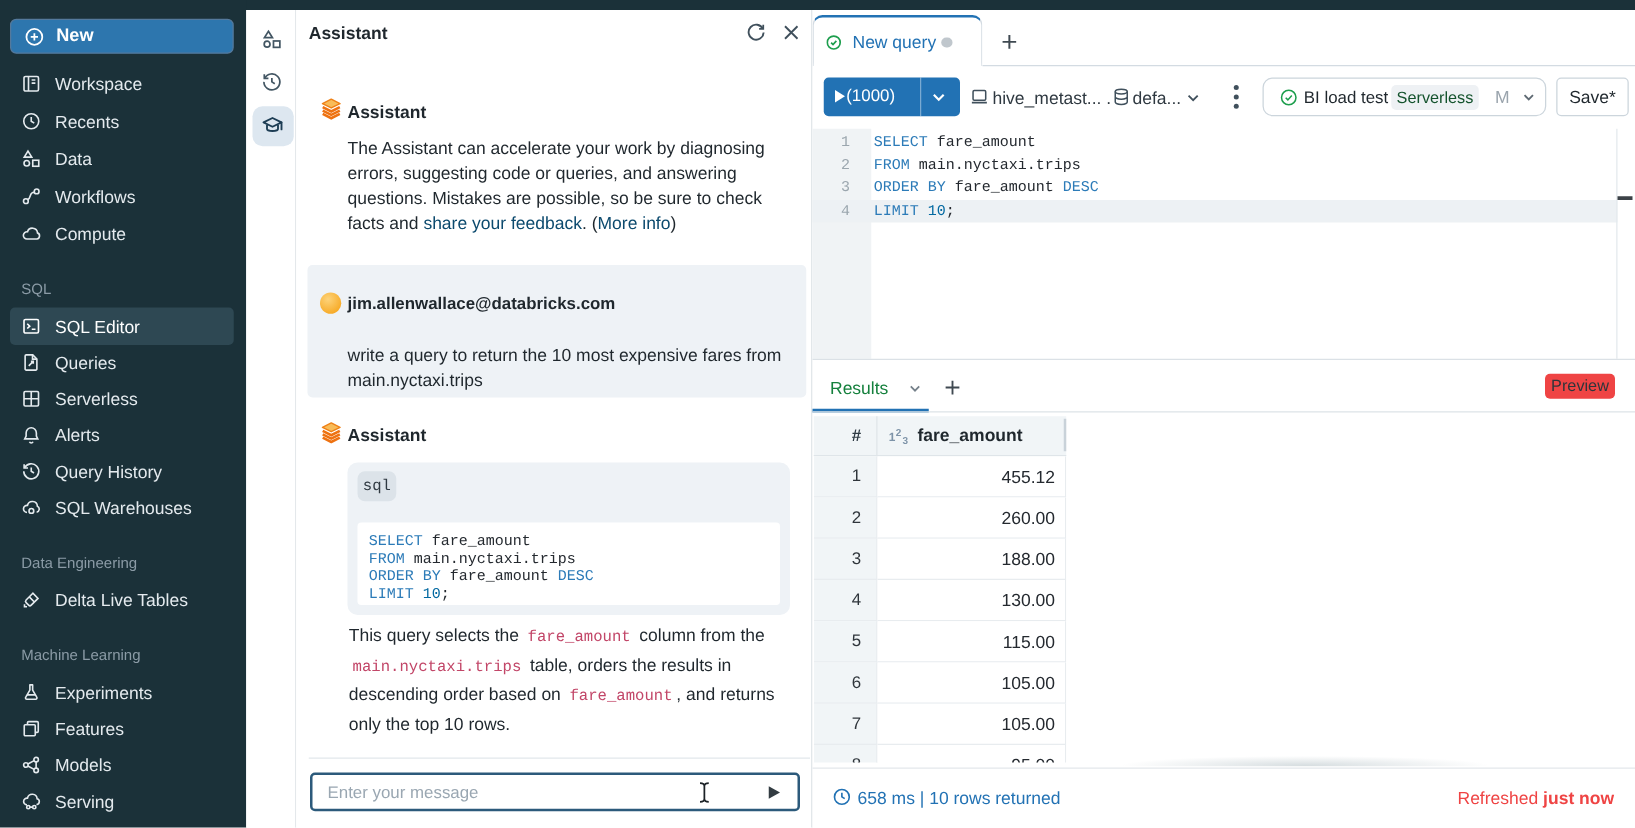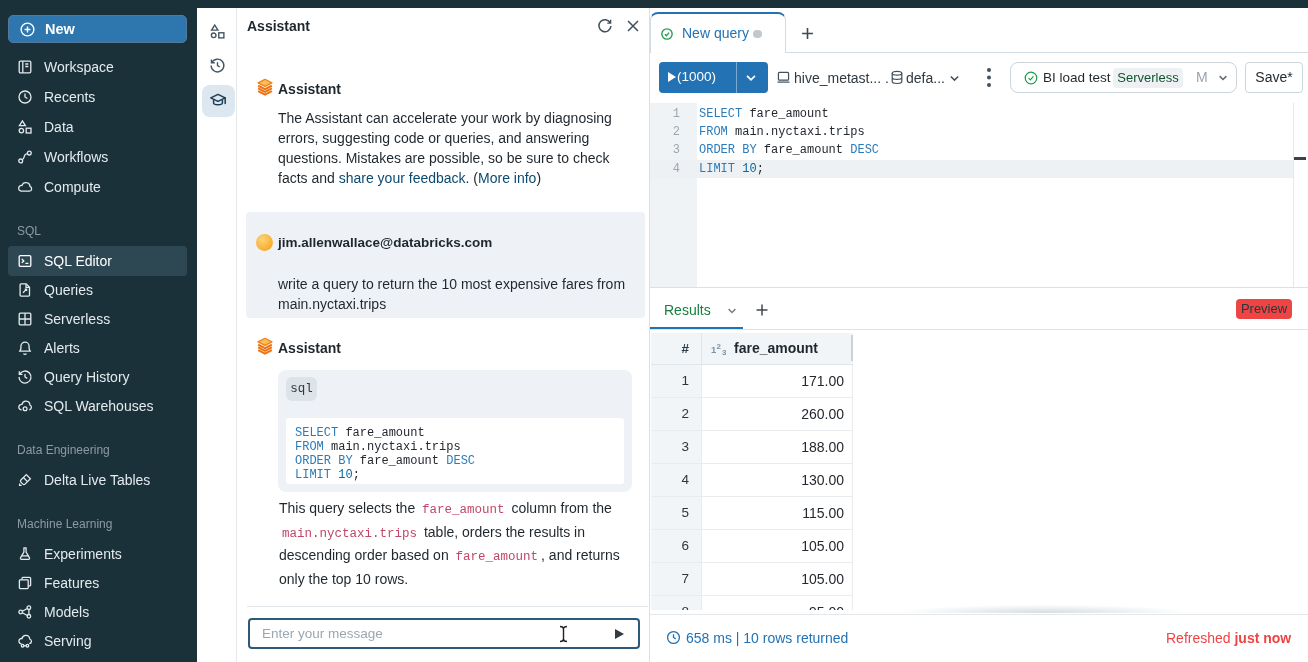--- a/index.html
+++ b/index.html
@@ -371,21 +371,21 @@
       <text x="0" y="11" font-family="Liberation Sans, sans-serif" font-size="9.5" font-weight="700">1</text>
       <text x="5.5" y="7" font-family="Liberation Sans, sans-serif" font-size="8" font-weight="700">2</text>
       <text x="11" y="13" font-family="Liberation Sans, sans-serif" font-size="8" font-weight="700">3</text>
     </svg>
   <div class="abs" style="left:83px;top:0;font-size:14px;font-weight:700;line-height:31px;color:#1f272d">fare_amount</div>
   <div class="abs" style="left:200px;top:2px;width:2px;height:26px;background:#c9d2d9"></div>
 </div>
 <div class="abs" id="tbody">
   <div class="trow">
       <span class="cell-n">1</span>
-      <span class="cell-v">171.00</span>
+      <span class="cell-v">455.12</span>
     </div>
   <div class="trow">
       <span class="cell-n">2</span>
       <span class="cell-v">260.00</span>
     </div>
   <div class="trow">
       <span class="cell-n">3</span>
       <span class="cell-v">188.00</span>
     </div>
   <div class="trow">

